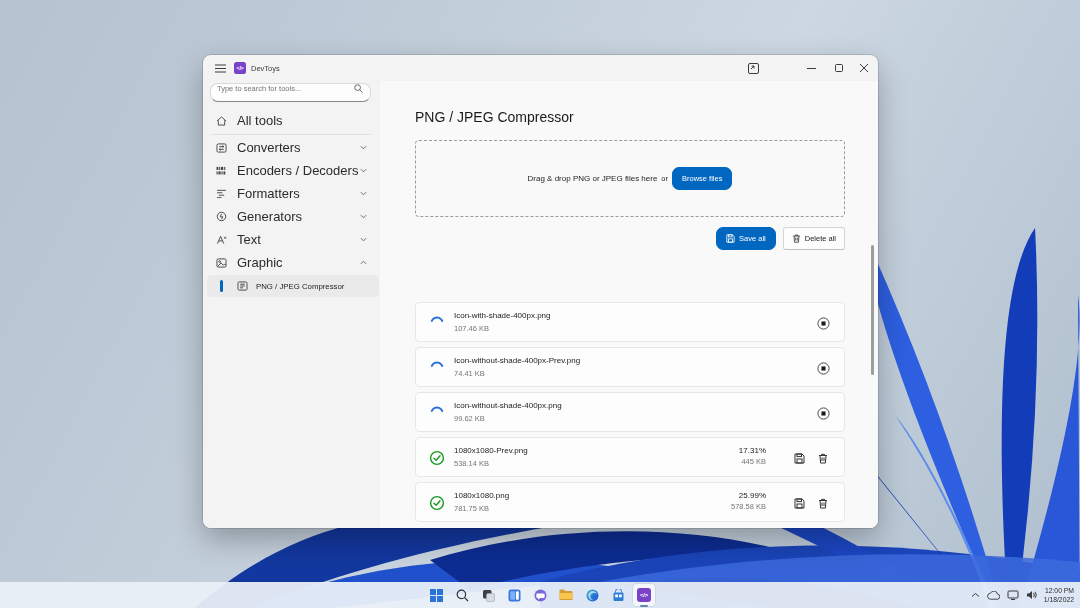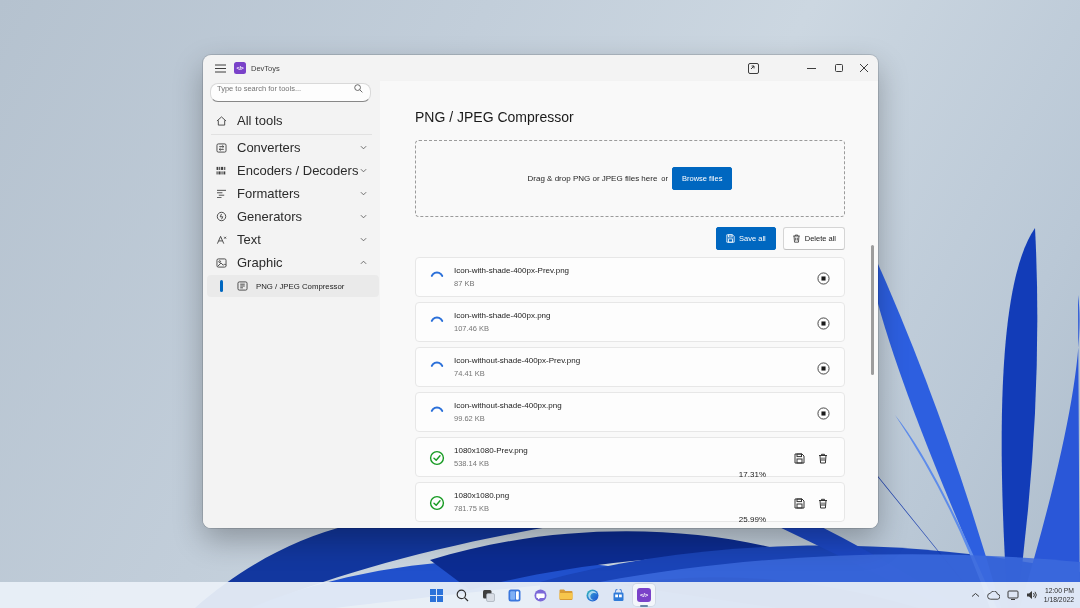--- a/index.html
+++ b/index.html
@@ -45,33 +45,33 @@
   .nav-sub .ni { margin-left:30px; width:11px; color:#404040; }
   .nav-sub .nl { margin-left:8px; font-size:7.8px; color:#1d1d1d; white-space:nowrap; }
   .settings-item { top:421px; }
 
   
   .main { position:absolute; left:177px; top:26px; right:0; bottom:0; background:#f9f9f9; }
   .page-title { position:absolute; left:35px; top:28px; font-size:14px; color:#1b1b1b; }
   .dropzone { position:absolute; left:35px; top:59px; width:430px; height:77px; border:1px dashed #9b9b9b; border-radius:4px; display:flex; flex-direction:row; align-items:center; justify-content:center; gap:4px; }
   .dz-line1 { font-size:8px; color:#1f1f1f; }
   .dz-or { font-size:7.5px; color:#1f1f1f; }
-  .btn-primary { background:#0067c0; color:#fff; border:1px solid #0067c0; border-radius:2px; font-size:7.5px; padding:6px 9px; font-family:inherit; display:flex; align-items:center; gap:4px; cursor:default;text-align:center; }
+  .btn-primary { background:#0067c0; color:#fff; border:1px solid #0067c0; border-radius:7px; font-size:7.5px; padding:6px 9px; font-family:inherit; display:flex; align-items:center; gap:4px; cursor:default;text-align:center; }
   .btn-secondary { background:#fdfdfd; color:#1d1d1d; border:1px solid #d5d5d5; border-bottom-color:#c0c0c0; border-radius:3px; font-size:7.5px; padding:3px 8px; font-family:inherit; display:flex; align-items:center; gap:4px; cursor:default; }
   .actions { position:absolute; left:35px; top:146px; width:430px; display:flex; justify-content:flex-end; gap:7px; }
 
   .file-card { position:absolute; left:35px; width:430px; height:40px; background:#fdfdfd; border:1px solid #e7e7e7; border-radius:4px; }
   .fc-status { position:absolute; left:13px; top:12px; width:16px; height:16px; }
   .fc-name { position:absolute; left:38px; top:8px; font-size:8px; color:#1b1b1b; white-space:nowrap; }
   .fc-size { position:absolute; left:38px; top:21px; font-size:7.5px; color:#757575; }
   .icon-btn { position:absolute; top:11px; width:18px; height:18px; border:0; background:transparent; display:flex; align-items:center; justify-content:center; color:#333; cursor:default; }
   .fc-stop { left:398px; }
   .fc-save { left:374px; }
   .fc-trash { left:398px; }
-  .fc-result { position:absolute; right:78px; top:8px; text-align:right;margin-top:24px; }
+  .fc-result { position:absolute; right:78px; top:8px; text-align:right; }
   .fc-pct { font-size:8px; color:#1b1b1b; }
   .fc-newsize { font-size:7.5px; color:#757575; margin-top:2px; }
 
   .vscroll { position:absolute; right:4px; top:164px; width:3px; height:130px; background:#9d9d9d; border-radius:2px; }
 
   
   .taskbar { position:absolute; left:0; bottom:0; width:1080px; height:26px; background:rgba(234,240,248,.94); }
   .tb-center { position:absolute; left:50%; transform:translateX(-50%); top:2px; display:flex; gap:4px; }
   .task-icon { width:22px; height:22px; border-radius:4px; display:flex; align-items:center; justify-content:center; position:relative; cursor:default; }
   .task-icon.active { background:rgba(255,255,255,.65); box-shadow:0 0 0 1px rgba(0,0,0,.06); }
@@ -288,33 +288,20 @@
         <span>Save all</span>
       </button>
       <button class="btn-secondary">
         <svg width="9" height="9" viewBox="0 0 10 11" fill="none" stroke="#333" stroke-width="1">
             <path d="M1 2.5 H9 M3.5 2.5 V1.3 H6.5 V2.5 M2 2.5 L2.6 10 H7.4 L8 2.5 M4 4.5 V8 M6 4.5 V8"></path>
           </svg>
         <span>Delete all</span>
       </button>
     </div>
 
-    <div class="file-card" style="top:176px">
-      <svg class="fc-status" viewBox="0 0 16 16">
-          <circle cx="8" cy="8" r="5.6" fill="none" stroke="#2b70d9" stroke-width="2" stroke-linecap="round" stroke-dasharray="13 22" transform="rotate(-158 8 8)"></circle>
-        </svg>
-      <div class="fc-name">Icon-with-shade-400px-Prev.png</div>
-      <div class="fc-size">87 KB</div>
-      <button class="icon-btn fc-stop">
-        <svg width="13" height="13" viewBox="0 0 14 14">
-            <circle cx="7" cy="7" r="6" fill="none" stroke="#3a3a3a" stroke-width="1"></circle>
-            <rect x="4.8" y="4.8" width="4.4" height="4.4" fill="#1b1b1b"></rect>
-          </svg>
-      </button>
-    </div>
 
     <div class="file-card" style="top:221px">
       <svg class="fc-status" viewBox="0 0 16 16">
           <circle cx="8" cy="8" r="5.6" fill="none" stroke="#2b70d9" stroke-width="2" stroke-linecap="round" stroke-dasharray="13 22" transform="rotate(-158 8 8)"></circle>
         </svg>
       <div class="fc-name">Icon-with-shade-400px.png</div>
       <div class="fc-size">107.46 KB</div>
       <button class="icon-btn fc-stop">
         <svg width="13" height="13" viewBox="0 0 14 14">
             <circle cx="7" cy="7" r="6" fill="none" stroke="#3a3a3a" stroke-width="1"></circle>

